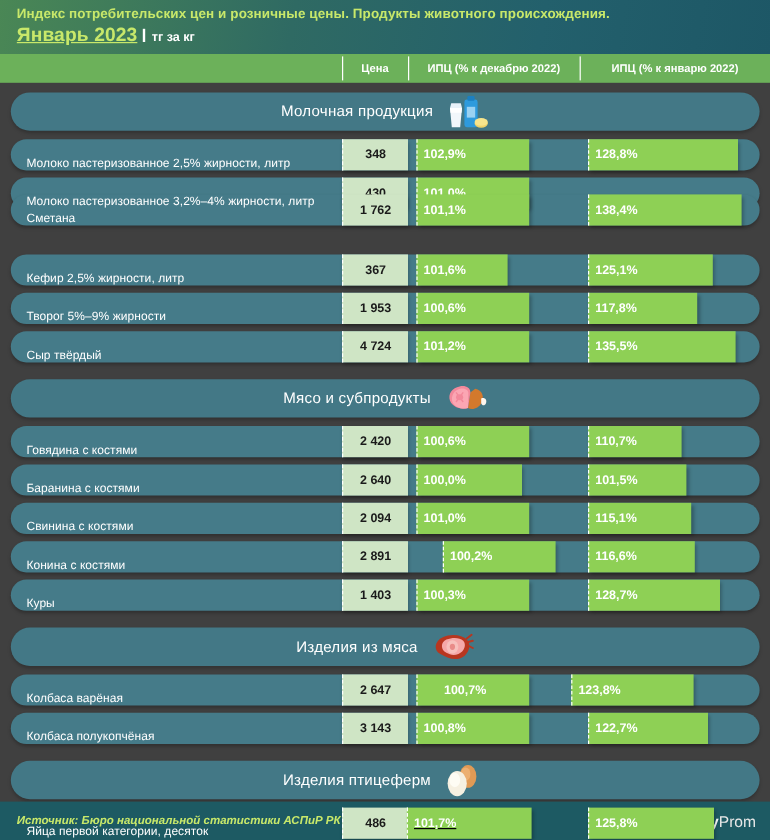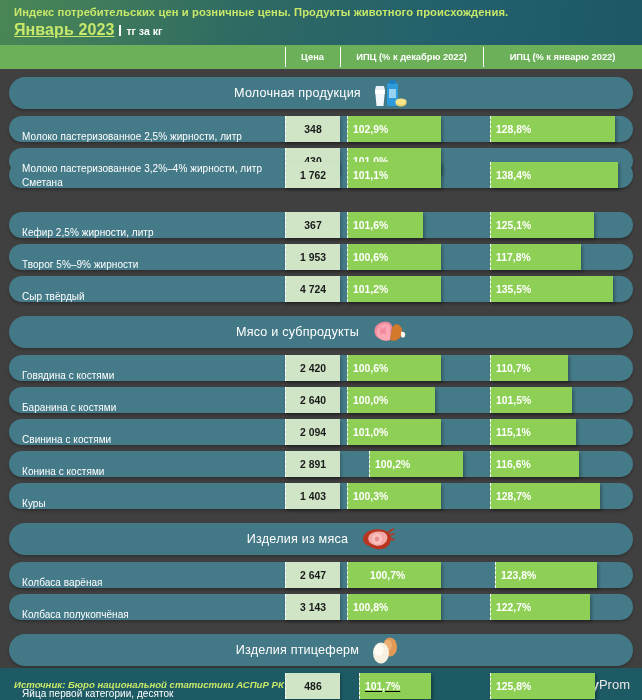--- a/index.html
+++ b/index.html
@@ -398,21 +398,21 @@
           <path d="M34 7 L38 4 M35 10 L39 9 M35 13 L39 15" stroke="#b8361f" stroke-width="1.6" fill="none" stroke-linecap="round"></path>
         </svg>
       </div>
       <div class="data-row" style="top: 562px;">
         <div class="row-pill"></div>
         <div class="row-label">Колбаса варёная</div>
         <div class="price-cell">2 647</div>
         <div class="bar" style="left: 338px; width: 94px; padding-left: 17px;">
           <span class="bar-label">100,7%</span>
         </div>
-        <div class="bar" style="left: 486px; width: 102px;">
+        <div class="bar" style="left: 467px; width: 102px;">
           <span class="bar-label">123,8%</span>
         </div>
       </div>
       <div class="data-row" style="top: 594px;">
         <div class="row-pill"></div>
         <div class="row-label">Колбаса полукопчёная</div>
         <div class="price-cell">3 143</div>
         <div class="bar" style="left: 338px; width: 94px;">
           <span class="bar-label">100,8%</span>
         </div>
@@ -426,21 +426,21 @@
           <ellipse cx="24" cy="11" rx="7" ry="9.5" fill="#e09a55"></ellipse>
           <ellipse cx="22" cy="9" rx="4" ry="5.5" fill="#edb377" opacity="0.85"></ellipse>
           <ellipse cx="15" cy="17" rx="8" ry="10.5" fill="#f6f0e1"></ellipse>
           <ellipse cx="13" cy="14" rx="4.5" ry="6" fill="#fffdf6" opacity="0.9"></ellipse>
         </svg>
       </div>
       <div class="data-row" style="top: 673px;">
         <div class="row-pill"></div>
         <div class="row-label">Яйца первой категории, десяток</div>
         <div class="price-cell">486</div>
-        <div class="bar" style="left: 350px; width: 72px; text-decoration: underline;">
+        <div class="bar" style="left: 330px; width: 104px; text-decoration: underline;">
           <span class="bar-label">101,7%</span>
         </div>
         <div class="bar" style="left: 481px; width: 105px;">
           <span class="bar-label">125,8%</span>
         </div>
       </div>
     </div>
 
   <div class="footer">
     <div class="footer-source">Источник: Бюро национальной статистики АСПиР РК</div>

